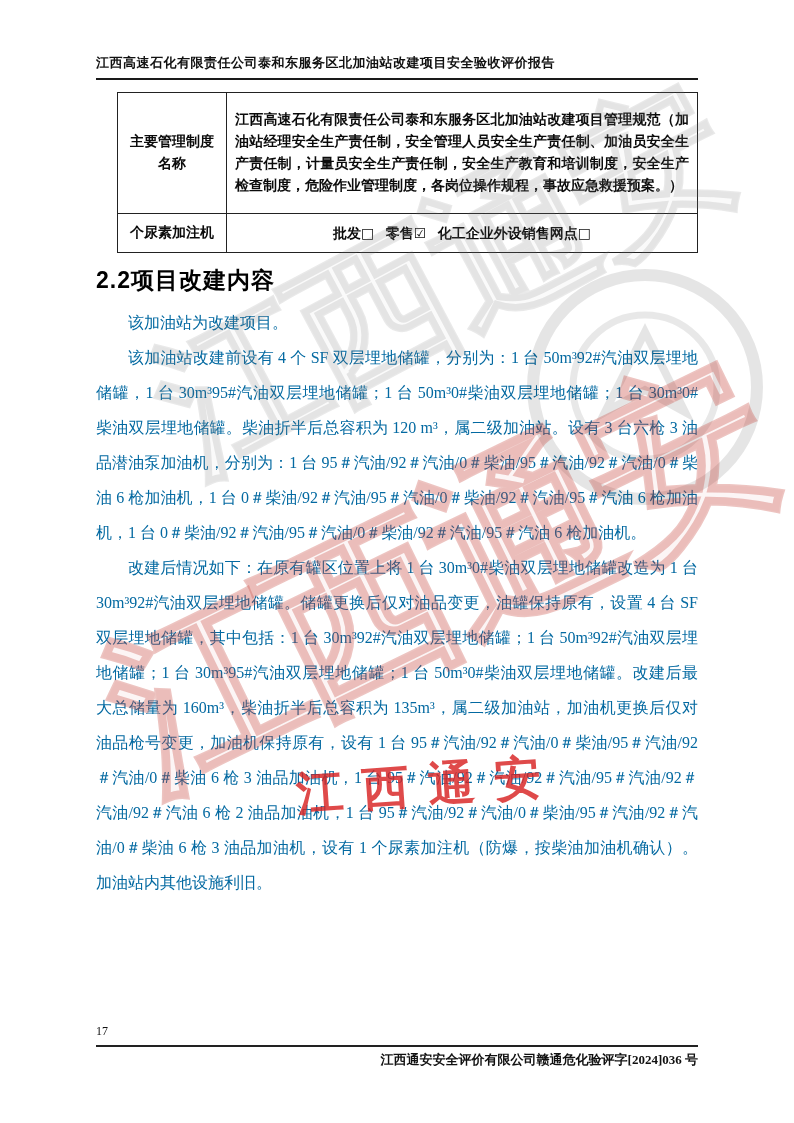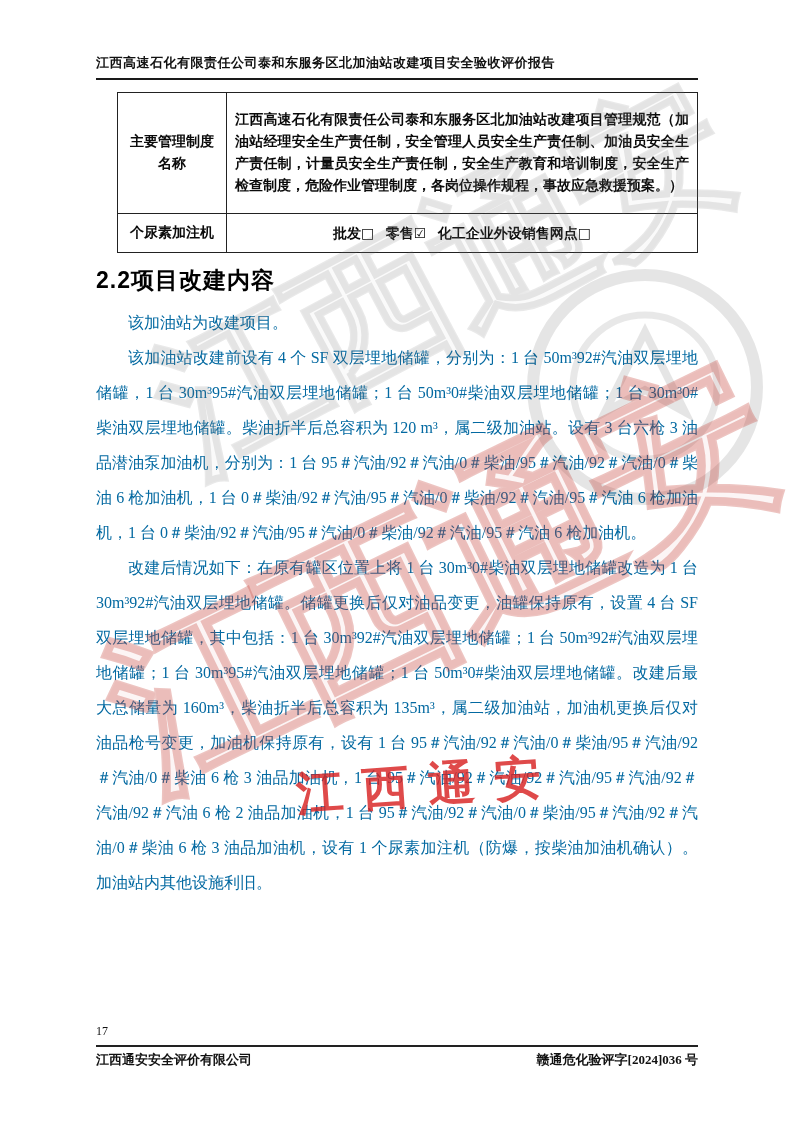--- a/index.html
+++ b/index.html
@@ -84,21 +84,21 @@
     position: absolute;
     left: 96px;
     right: 96px;
     bottom: 54px;
     z-index: 1;
   }
   .page-number { font-size: 12px; margin-bottom: 6px; }
   .footer-line { border-top: 2px solid #222; margin-bottom: 4px; }
   .footer-row {
     display: flex;
-    justify-content: space-between;
+    justify-content: flex-end;
     font-size: 13px;
     font-weight: 700;
   }
   
   .watermark-layer {
     position: absolute;
     inset: 0;
     z-index: 5;
     pointer-events: none;
     overflow: hidden;

